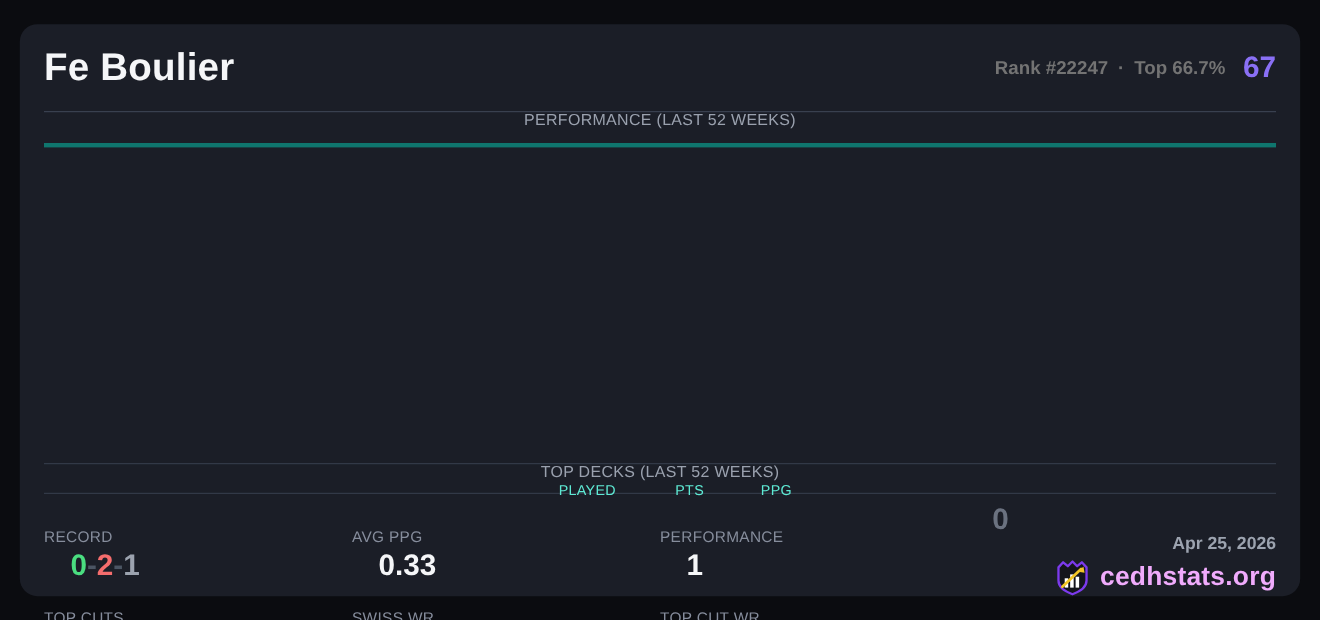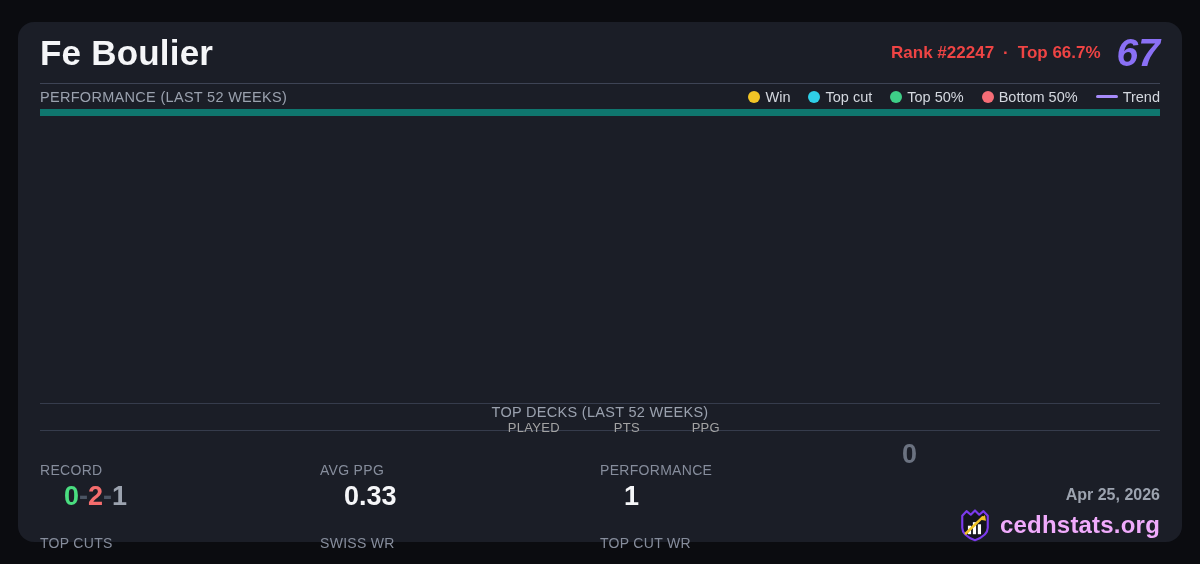--- a/index.html
+++ b/index.html
@@ -12,59 +12,59 @@
   .card {
     position: absolute;
     left: 18px; top: 22px;
     width: 1164px; height: 520px;
     background: #1b1e27;
     border-radius: 16px;
     padding: 0 22px;
   }
   
   .header-row {
-    height: 62px;
+    height: 80px;
     display: flex;
     align-items: center;
     justify-content: space-between;
     border-bottom: 1px solid #3e4455;
   }
   .player-title {
     color: #f5f6f8;
     font-size: 35px;
     font-weight: 700;
     letter-spacing: 0.2px;
   }
   .header-right {
     display: flex;
     align-items: center;
     gap: 16px;
   }
   .rank-line {
-    color: #ef4444;
+    color: #737373;
     font-size: 17px;
     font-weight: 600;
     display: flex;
     align-items: center;
     gap: 9px;
   }
   .score {
     color: #8a70f5;
-    font-size: 39px;
+    font-size: 27px;
     font-weight: 700;
     line-height: 1;
-    font-style: italic;
   }
   
   .perf-row {
     height: 32px;
     display: flex;
     align-items: center;
     justify-content: space-between;
-    border-bottom: 7px solid #0f766e;
+    border-bottom: 4px solid #0f766e;
+    flex-direction: column;
   }
   .section-label {
     color: #9aa1ae;
     font-size: 14.5px;
     font-weight: 500;
     letter-spacing: 0.3px;
   }
   .legend {
     display: flex;
     align-items: center;
@@ -100,21 +100,21 @@
     justify-content: space-between;
     border-bottom: 1px solid #363c4c;
     flex-direction: column;
   }
   .deck-cols {
     display: flex;
   }
   .deck-col {
     width: 80px;
     text-align: right;
-    color: #a3a3a3;
+    color: #5eead4;
     font-size: 13px;
     letter-spacing: 0.3px;
   }
   
   .stats-grid {
     position: relative;
     padding-top: 8px;
   }
   .stats-cols {
     display: grid;
@@ -184,42 +184,20 @@
         <span>Rank #22247</span>
         <span>·</span>
         <span>Top 66.7%</span>
       </div>
       <div class="score">67</div>
     </div>
   </div>
 
   <div class="perf-row">
     <div class="section-label">PERFORMANCE (LAST 52 WEEKS)</div>
-    <div class="legend">
-      <div class="legend-item">
-        <span class="legend-dot" style="background: rgb(242, 197, 38);"></span>
-        <span>Win</span>
-      </div>
-      <div class="legend-item">
-        <span class="legend-dot" style="background: rgb(47, 208, 232);"></span>
-        <span>Top cut</span>
-      </div>
-      <div class="legend-item">
-        <span class="legend-dot" style="background: rgb(62, 207, 135);"></span>
-        <span>Top 50%</span>
-      </div>
-      <div class="legend-item">
-        <span class="legend-dot" style="background: rgb(245, 109, 118);"></span>
-        <span>Bottom 50%</span>
-      </div>
-      <div class="legend-item">
-        <span class="legend-line" style="background: rgb(167, 139, 250);"></span>
-        <span>Trend</span>
-      </div>
-    </div>
   </div>
 
   <div class="chart-area"></div>
 
   <div class="decks-row">
     <div class="section-label">TOP DECKS (LAST 52 WEEKS)</div>
     <div class="deck-cols">
       <span class="deck-col">PLAYED</span>
       <span class="deck-col">PTS</span>
       <span class="deck-col">PPG</span>

